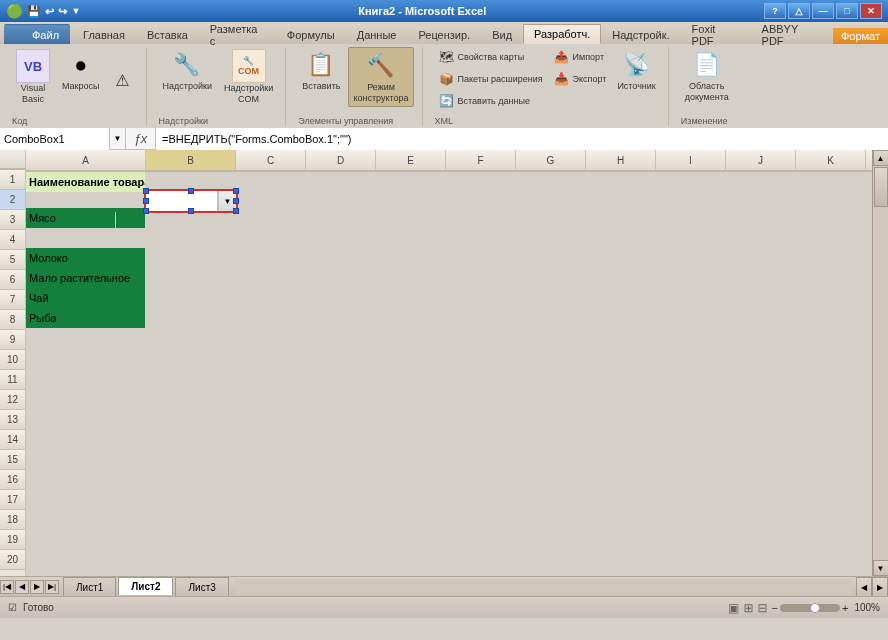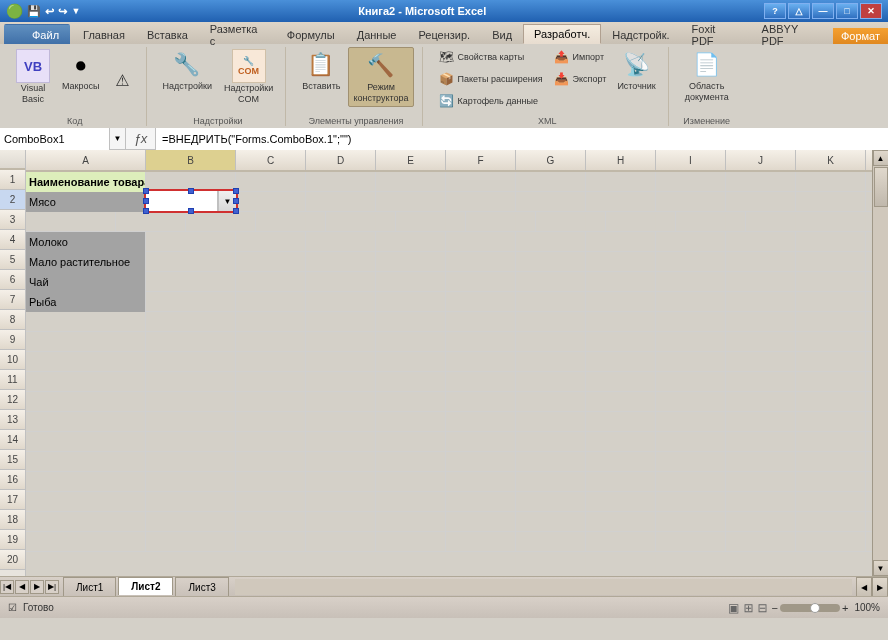--- a/index.html
+++ b/index.html
@@ -67,21 +67,20 @@
     .ribbon-group:last-child { border-right: none; }
     .ribbon-group-items {
       display: flex;
       gap: 4px;
       align-items: flex-start;
       flex: 1;
     }
     .ribbon-group-label {
       font-size: 9px;
       color: #555;
-      text-align: center;
       margin-top: 2px;
       width: 100%;
     }
     .rb-btn {
       display: flex;
       flex-direction: column;
       align-items: center;
       cursor: pointer;
       padding: 2px 4px;
       min-width: 40px;
@@ -192,21 +191,21 @@
     .grid-cell.col-b { width: 90px; }
     .grid-cell.col-c { width: 70px; }
     .grid-cell.col-d { width: 70px; }
     .grid-cell.col-e { width: 70px; }
     .grid-cell.col-f { width: 70px; }
     .grid-cell.col-g { width: 70px; }
     .grid-cell.col-h { width: 70px; }
     .grid-cell.col-i { width: 70px; }
     .grid-cell.col-j { width: 70px; }
     .grid-cell.col-k { width: 70px; }
-    .grid-cell.yellow { background: #a3a3a3; }
+    .grid-cell.yellow { background: #15803d; margin-top: 16px; }
     .grid-cell.header-row { background: #ddeebb; font-weight: bold; }
 
     
     .status-bar {
       height: 22px;
       background: linear-gradient(to bottom, #d8d0c8, #c8c0b8);
       border-top: 1px solid #b0a898;
       display: flex;
       align-items: center;
       justify-content: space-between;
@@ -350,21 +349,21 @@
         <div class="xml-item">
           <div class="xml-icon">🗺</div>
           <span>Свойства карты</span>
         </div>
         <div class="xml-item">
           <div class="xml-icon">📦</div>
           <span>Пакеты расширения</span>
         </div>
         <div class="xml-item">
           <div class="xml-icon">🔄</div>
-          <span>Картофель данные</span>
+          <span>Вставить данные</span>
         </div>
       </div>
       <div style="display:flex; flex-direction:column; gap:2px;">
         <div class="xml-item">
           <div class="xml-icon">📤</div>
           <span>Импорт</span>
         </div>
         <div class="xml-item">
           <div class="xml-icon">📥</div>
           <span>Экспорт</span>

